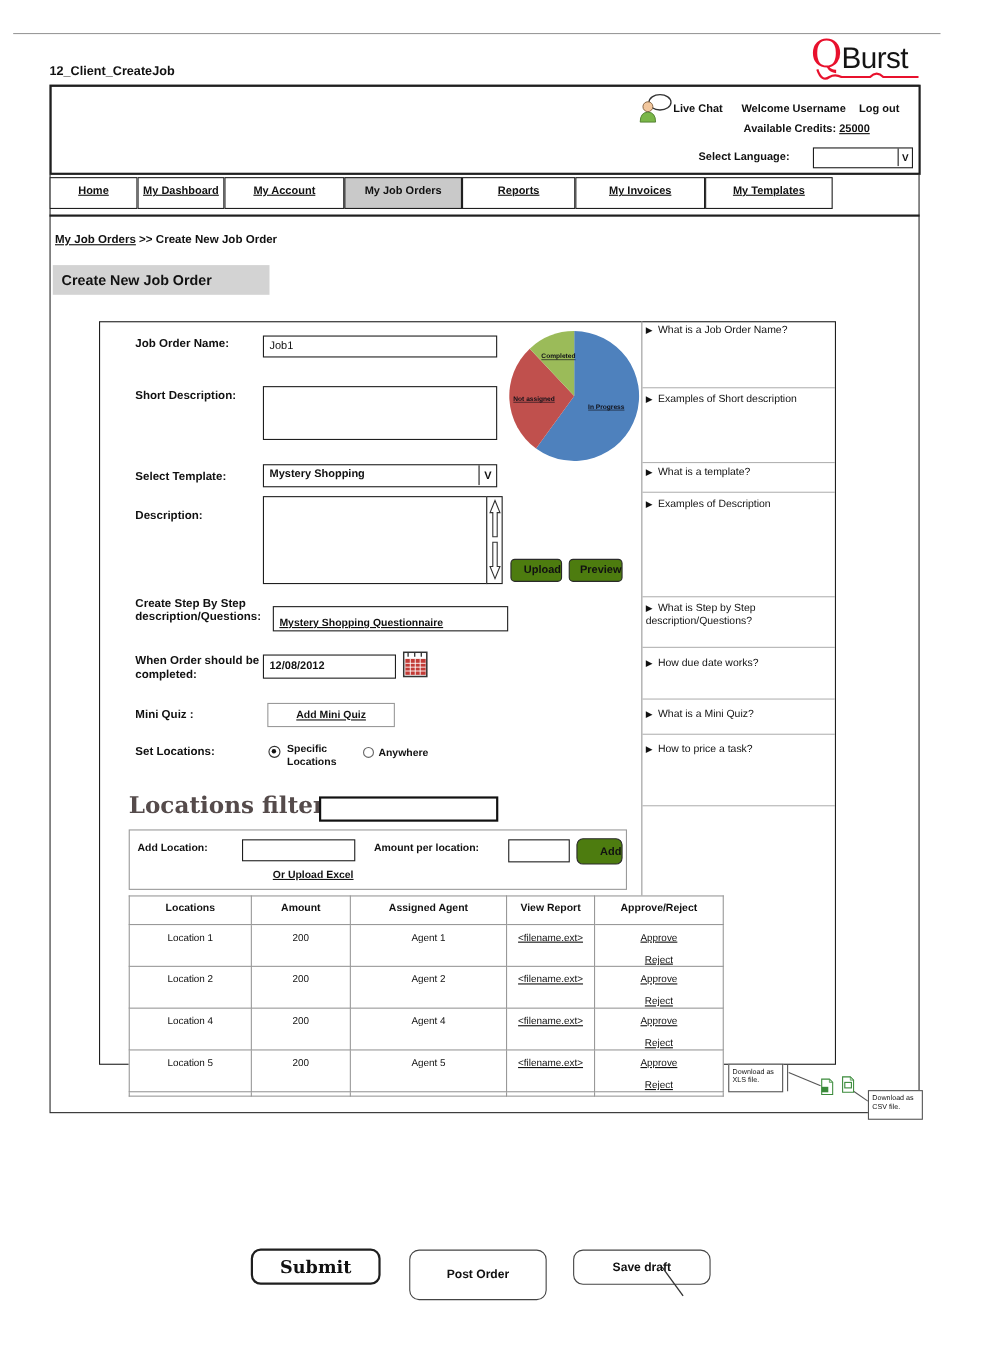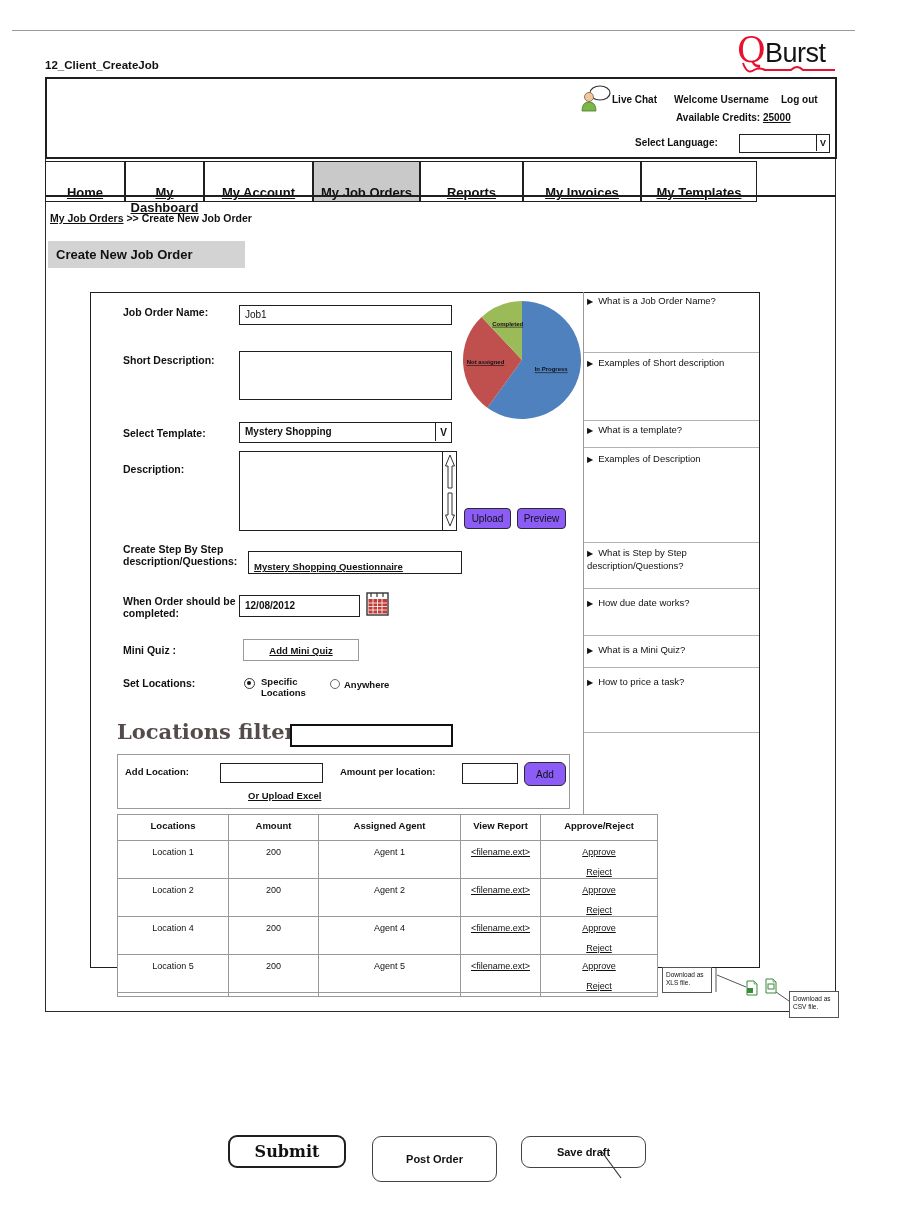--- a/index.html
+++ b/index.html
@@ -5,29 +5,29 @@
   *{box-sizing:border-box;margin:0;padding:0}
   body{background:#fff;font-family:"Liberation Sans",sans-serif;color:#111}
   #page{position:relative;width:908px;height:1231px;background:#fff;overflow:hidden}
   .abs{position:absolute}
   .box{border:1.5px solid #1f1f1f;background:#fff}
   .thin{border:1px solid #9a9a9a;background:#fff}
   .lbl{font-weight:700;font-size:10.5px;line-height:12px;white-space:pre-line}
   .sm{font-weight:700;font-size:9.5px;line-height:11px;white-space:pre-line}
   .u{text-decoration:underline}
   .ctr{display:flex;align-items:center;justify-content:center}
-  .tab{position:absolute;top:161px;height:41px;border:1.5px solid #1f1f1f;background:#fff;
-       font-weight:700;font-size:13px;text-align:center;padding-top:23px}
+  .tab{position:absolute;top:161px;height:29px;border:1.5px solid #1f1f1f;background:#fff;
+       font-weight:700;font-size:10px;text-align:center;padding-top:6px}
   .tab .u{cursor:pointer}
   .tab.active{background:#c9c9c9}
   .faq-item{position:absolute;left:587px;width:168px;font-weight:400;font-size:9.5px;line-height:12px}
   .faq-item .tri{font-size:8px;margin-right:5px}
   .sep{position:absolute;left:584px;width:175px;height:1px;background:#b3b3b3}
-  .btn{border:1.5px solid #2a2a2a;background:#8b5cf6;border-radius:4px;font-weight:400;
-       font-size:10px;display:flex;align-items:center;justify-content:center;cursor:pointer}
+  .btn{border:1.5px solid #2a2a2a;background:#4d7c0f;border-radius:4px;font-weight:700;
+       font-size:10px;display:flex;align-items:center;justify-content:flex-end;cursor:pointer}
   table.loc{border-collapse:collapse;width:540px;background:#fff;table-layout:fixed}
   table.loc th,table.loc td{border:1px solid #999;font-size:9px;text-align:center;vertical-align:top}
   table.loc th{font-weight:700;font-size:9.5px;padding-top:5px;height:26px}
   table.loc td{padding-top:6px;height:38px}
   .callout{position:absolute;border:1px solid #555;background:#fff;font-size:6.5px;
            line-height:8px;padding:3px 2px 2px 3px;font-weight:400}
   .bigbtn{position:absolute;background:#fff;border-radius:9px;display:flex;align-items:center;
           justify-content:center;cursor:pointer}
 </style>
 </head>

